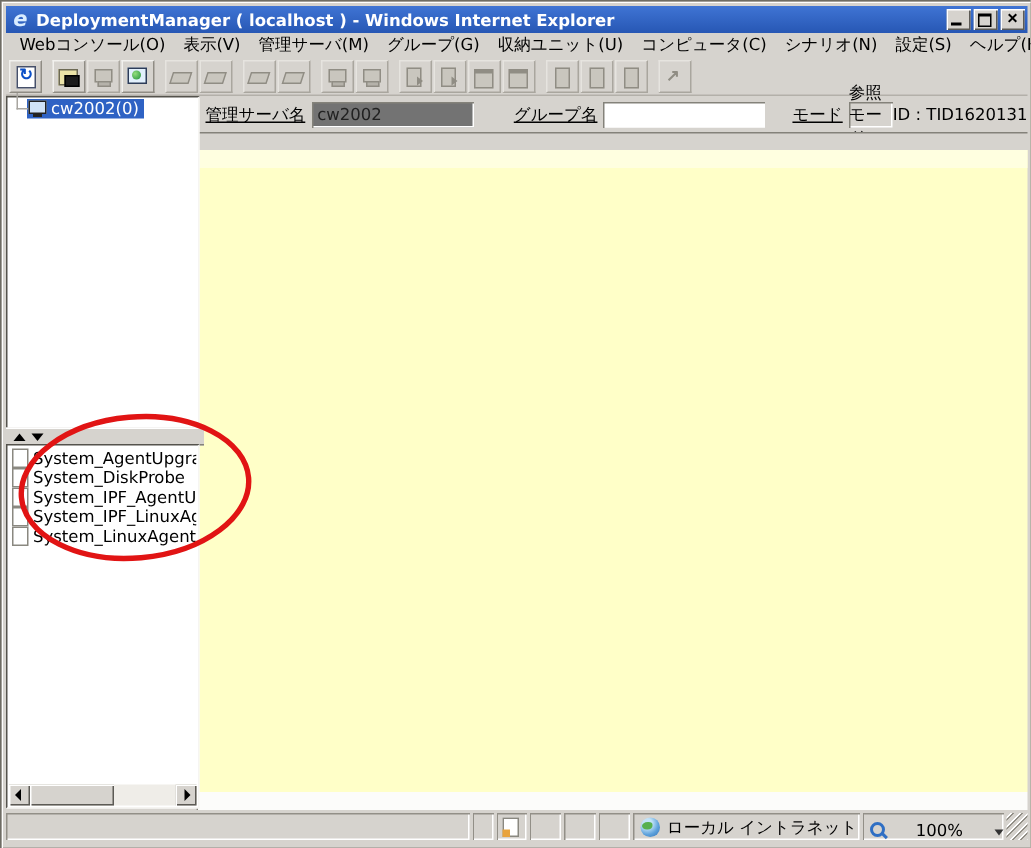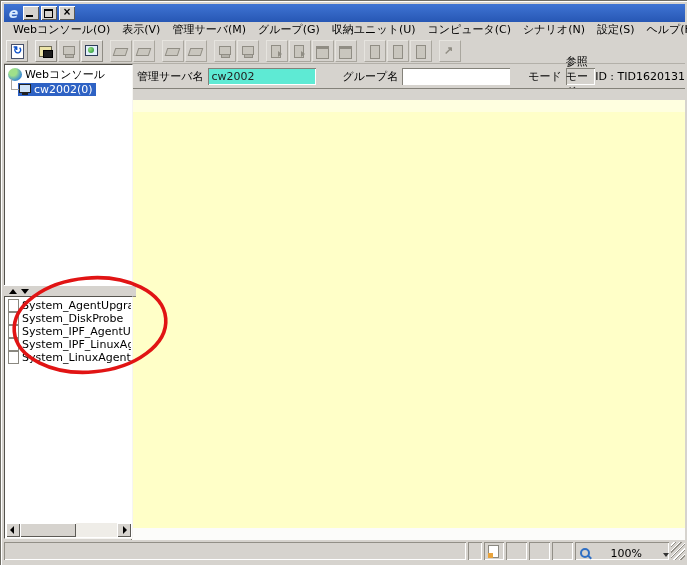--- a/index.html
+++ b/index.html
@@ -49,24 +49,24 @@
   .sh-page::before{content:"";position:absolute;left:3px;top:1px;width:8px;height:12px;}
   .sh-page-arrow::before{content:"";position:absolute;left:2px;top:1px;width:8px;height:11px;}
   .sh-page-arrow::after{content:"";position:absolute;right:0;bottom:2px;border:3px solid transparent;border-left:4px solid #908d84;}
   .sh-window::before{content:"";position:absolute;left:1px;top:2px;width:11px;height:9px;border-top-width:3px !important;}
   .sh-export::before{content:"↗";position:absolute;left:2px;top:0;font-size:11px;font-weight:bold;
     background:none !important;border:none !important;}
 
   
   .fieldbar{position:absolute;left:130px;top:63px;right:3px;height:24px;background:#d6d3ce;
     display:flex;align-items:center;border-left:1px solid #84827a;}
-  .fb-label{margin-left:5px;margin-right:4px;white-space:nowrap;}
+  .fb-label{margin-left:5px;margin-right:4px;white-space:nowrap;text-decoration:underline;}
   .fb-label.sp{margin-left:27px;}
   .fb-label.sp2{margin-left:18px;}
-  .fb-input{width:100px;height:15px;border:0;background:#5eead4;color:#222;
+  .fb-input{width:100px;height:15px;border:0;background:#737373;color:#222;
     box-shadow:inset 1px 1px 0 #84827a, inset -1px -1px 0 #fff;
     font-family:"DejaVu Sans",sans-serif;font-size:11px;padding:1px 4px;}
   .fb-input.white{background:#fff;}
   .fb-mode{width:74px;height:17px;background:#d6d3ce;display:flex;align-items:center;justify-content:center;
     box-shadow:inset 1px 1px 0 #84827a, inset -1px -1px 0 #fff;}
   .fb-id{white-space:nowrap;}
   .graystrip{position:absolute;left:130px;top:87px;right:3px;height:12px;background:#d6d3ce;
     border-top:1px solid #84827a;border-left:1px solid #84827a;}
 
   
@@ -138,20 +138,21 @@
   
   .annot{position:absolute;left:0;top:0;pointer-events:none;z-index:50;}
 </style>
 </head>
 <body>
 
 <div class="window">
 
   <div class="titlebar">
     <span class="ie-logo">e</span>
+    <span class="title-text">DeploymentManager ( localhost ) - Windows Internet Explorer</span>
     <button class="win-btn wb-min"></button>
     <button class="win-btn wb-max"></button>
     <button class="win-btn wb-close"></button>
   </div>
 
   <div class="menubar">
       <span class="menu-item">Webコンソール(O)</span>
       <span class="menu-item">表示(V)</span>
       <span class="menu-item">管理サーバ(M)</span>
       <span class="menu-item">グループ(G)</span>
@@ -229,24 +230,20 @@
     <span class="fb-id">ID : TID1620131</span>
   </div>
   <div class="graystrip"></div>
 
   <div class="content">
     <div class="content-top"></div>
   </div>
   <div class="white-strip"></div>
 
   <div class="tree-panel">
-    <div class="tree-root">
-      <span class="globe-icon"></span>
-      <span class="tree-root-label">Webコンソール</span>
-    </div>
     <div class="tree-child">
       <span class="tree-elbow"></span>
       <span class="tree-sel">
         <span class="mon-icon"></span>
         <span>cw2002(0)</span>
       </span>
     </div>
   </div>
 
   <div class="splitter">
@@ -287,20 +284,24 @@
 
   <div class="statusbar">
     <span class="sb-cell sb-main"></span>
     <span class="sb-cell sb-s"></span>
     <span class="sb-cell sb-ind">
       <span class="pgind"></span>
     </span>
     <span class="sb-cell sb-sm"></span>
     <span class="sb-cell sb-sm"></span>
     <span class="sb-cell sb-sm"></span>
+    <span class="sb-cell sb-zone">
+      <span class="zglobe"></span>
+      <span>ローカル イントラネット</span>
+    </span>
     <span class="sb-cell sb-zoom">
       <span class="zmag"></span>
       <span>100%</span>
       <span class="caret"></span>
     </span>
     <span class="sb-grip"></span>
   </div>
 
   <svg class="annot" width="687" height="565" viewBox="0 0 687 565">
     <ellipse cx="89" cy="324" rx="76" ry="47" fill="none" stroke="#e11414" stroke-width="3.6" transform="rotate(-5 89 324)"></ellipse>

